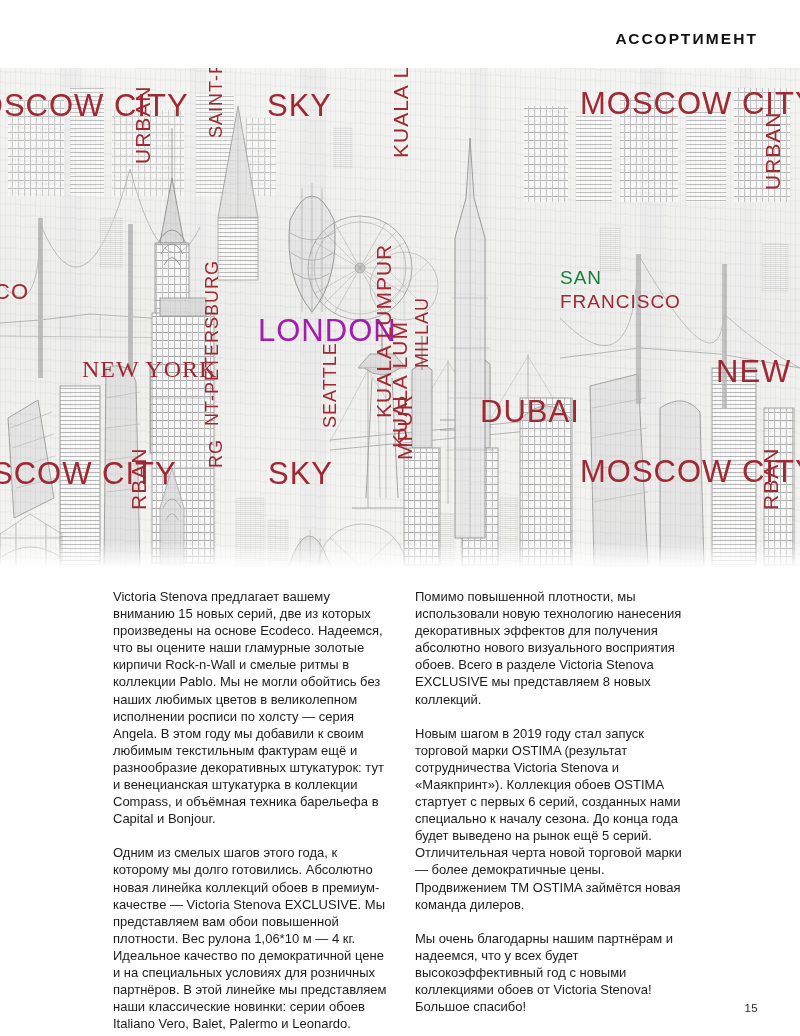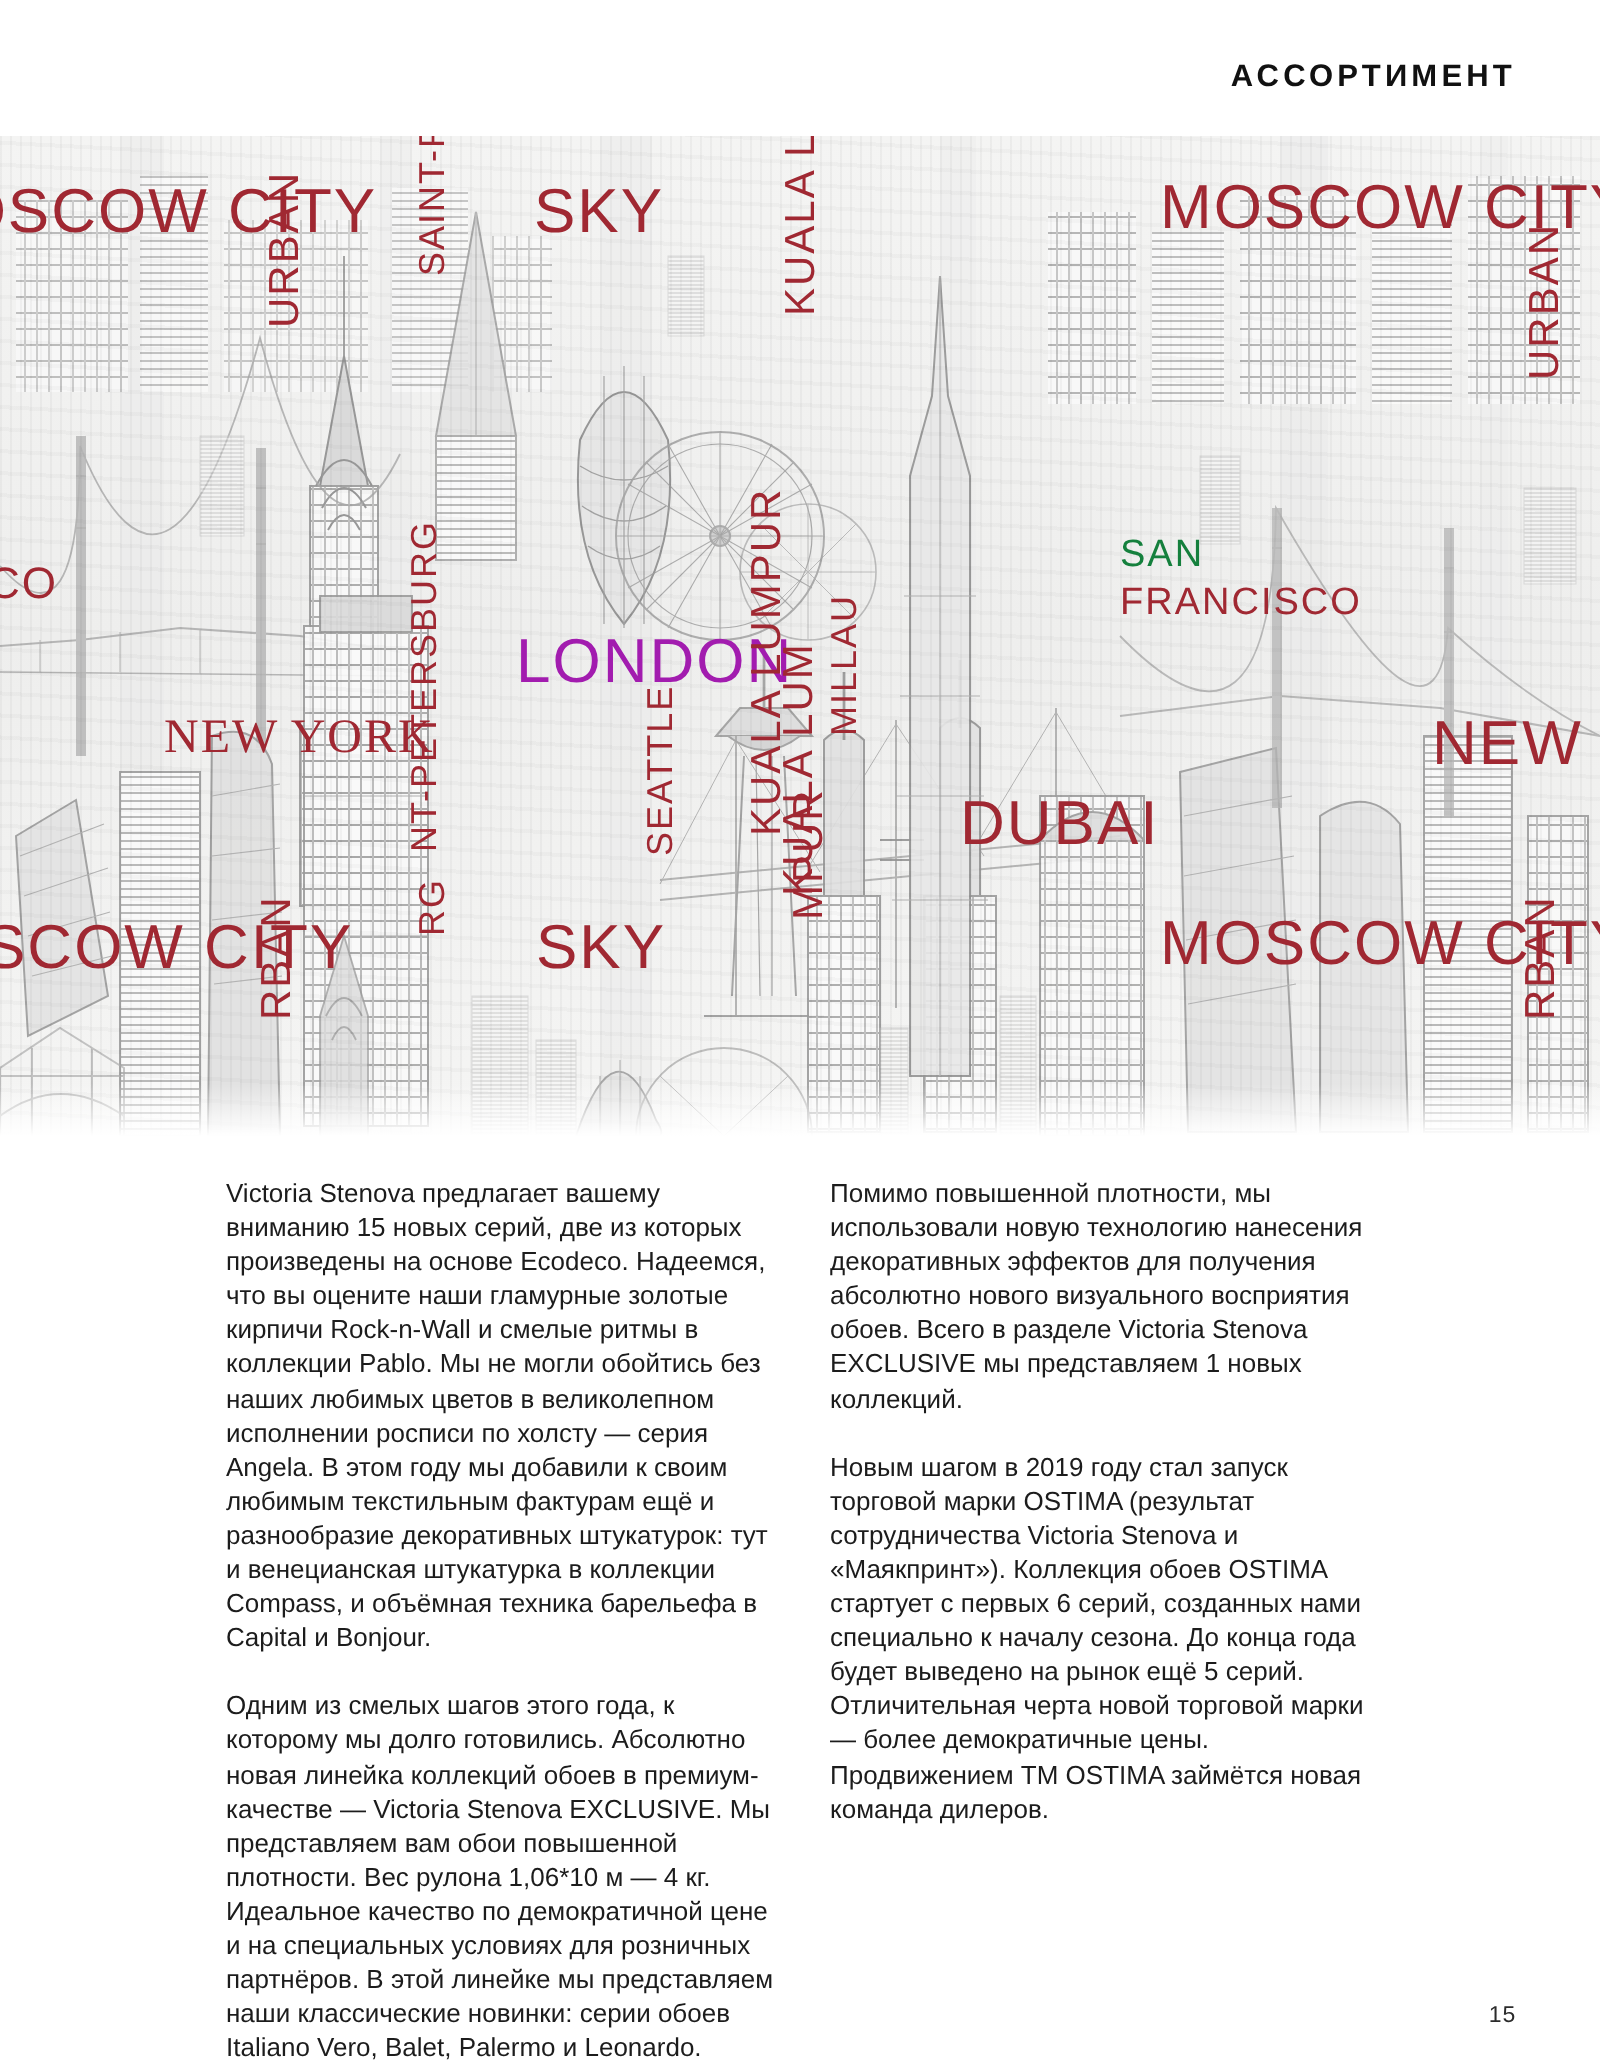--- a/index.html
+++ b/index.html
@@ -357,18 +357,19 @@
 
   <div class="hero-fade-bottom"></div>
 </div>
 
 <div class="columns">
   <div class="col">
     <p>Victoria Stenova предлагает вашему вниманию 15 новых серий, две из которых произведены на основе Ecodeco. Надеемся, что вы оцените наши гламурные золотые кирпичи Rock-n-Wall и смелые ритмы в коллекции Pablo. Мы не могли обойтись без наших любимых цветов в великолепном исполнении росписи по холсту — серия Angela. В этом году мы добавили к своим любимым текстильным фактурам ещё и разнообразие декоративных штукатурок: тут и венецианская штукатурка в коллекции Compass, и объёмная техника барельефа в Capital и Bonjour.</p>
     <p>Одним из смелых шагов этого года, к которому мы долго готовились. Абсолютно новая линейка коллекций обоев в премиум-качестве — Victoria Stenova EXCLUSIVE. Мы представляем вам обои повышенной плотности. Вес рулона 1,06*10 м — 4 кг. Идеальное качество по демократичной цене и на специальных условиях для розничных партнёров. В этой линейке мы представляем наши классические новинки: серии обоев Italiano Vero, Balet, Palermo и Leonardo.</p>
   </div>
   <div class="col">
-    <p>Помимо повышенной плотности, мы использовали новую технологию нанесения декоративных эффектов для получения абсолютно нового визуального восприятия обоев. Всего в разделе Victoria Stenova EXCLUSIVE мы представляем 1 новых коллекций.</p>
+    <p>Помимо повышенной плотности, мы использовали новую технологию нанесения декоративных эффектов для получения абсолютно нового визуального восприятия обоев. Всего в разделе Victoria Stenova EXCLUSIVE мы представляем 8 новых коллекций.</p>
     <p>Новым шагом в 2019 году стал запуск торговой марки OSTIMA (результат сотрудничества Victoria Stenova и «Маякпринт»). Коллекция обоев OSTIMA стартует с первых 6 серий, созданных нами специально к началу сезона. До конца года будет выведено на рынок ещё 5 серий. Отличительная черта новой торговой марки — более демократичные цены. Продвижением ТМ OSTIMA займётся новая команда дилеров.</p>
+    <p>Мы очень благодарны нашим партнёрам и надеемся, что у всех будет высокоэффективный год с новыми коллекциями обоев от Victoria Stenova! Большое спасибо!</p>
   </div>
 </div>
 
 <div class="page-number">15</div>
 
 </body></html>

